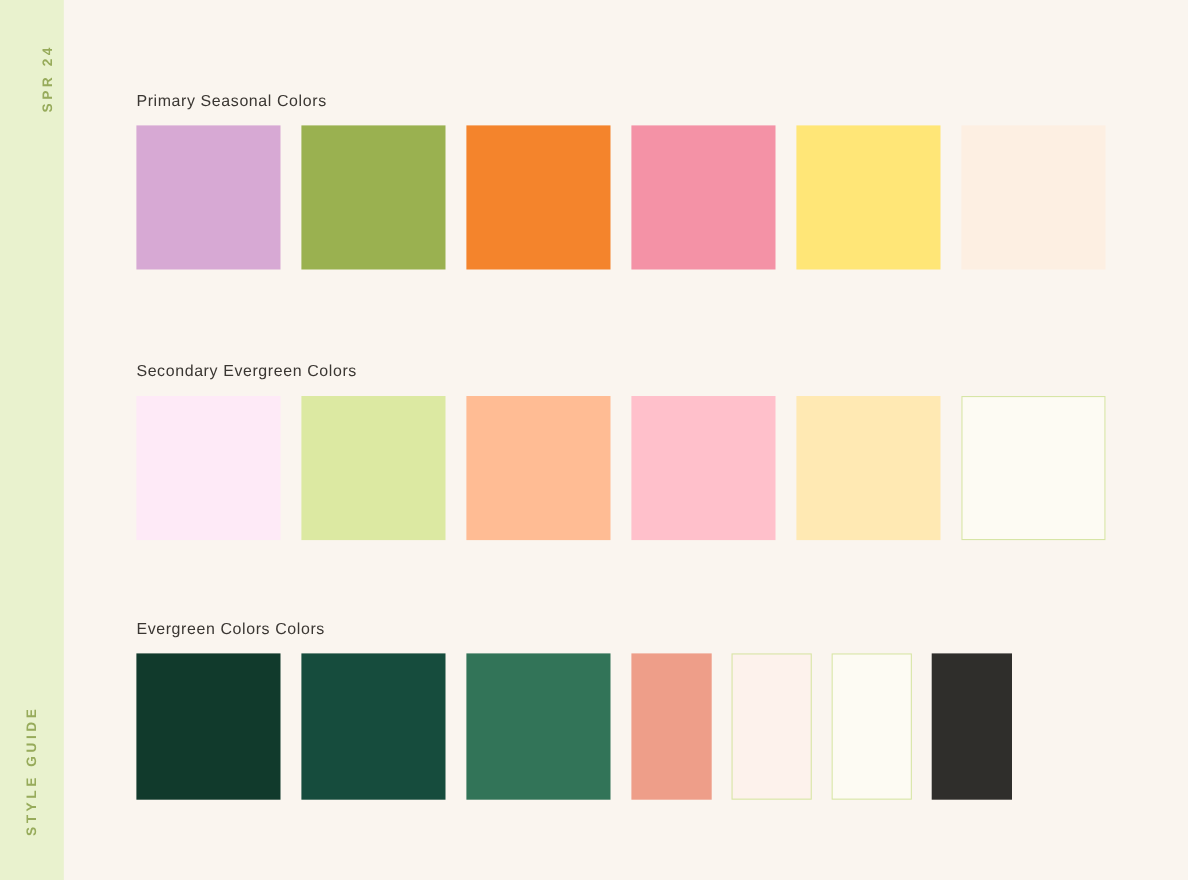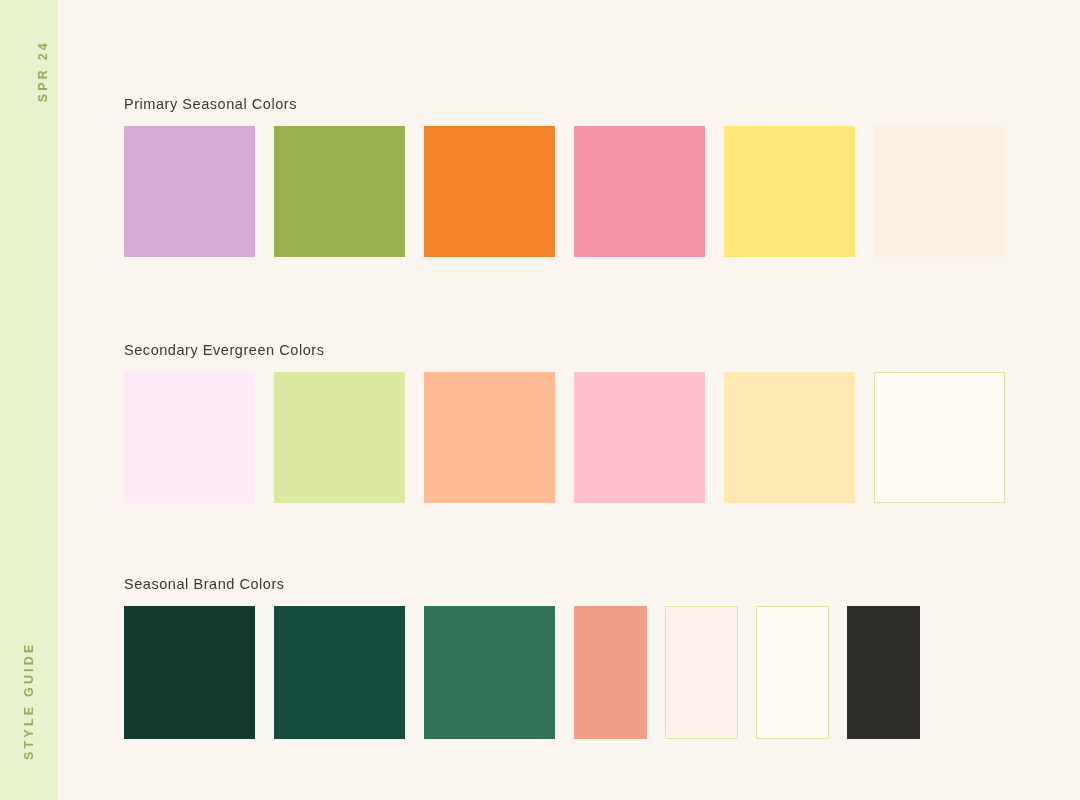--- a/index.html
+++ b/index.html
@@ -79,21 +79,21 @@
     left: 66px;
   }
   .section-1 { top: 79px; }
   .section-2 { top: 325px; }
   .section-3 { top: 559px; }
 
   .section-title {
     font-size: 14.5px;
     color: #3A3632;
     letter-spacing: 0.55px;
-    margin: 16px 0 13px 0;
+    margin: 4px 0 13px 0;
     font-weight: normal;
     line-height: 18px;
   }
 
   .swatch-row {
     display: flex;
     align-items: flex-start;
   }
 
   .swatch {
@@ -143,21 +143,21 @@
         <div class="swatch" style="background: rgb(254, 234, 247);"></div>
         <div class="swatch" style="background: rgb(220, 233, 162);"></div>
         <div class="swatch" style="background: rgb(255, 188, 148);"></div>
         <div class="swatch" style="background: rgb(255, 192, 203);"></div>
         <div class="swatch" style="background: rgb(255, 233, 179);"></div>
         <div class="swatch" style="background: rgb(253, 251, 243); border: 1px solid rgb(215, 229, 166);"></div>
       </div>
     </section>
 
     <section class="section section-3">
-      <h2 class="section-title" style="color: rgb(58, 54, 50);">Seasonal Brand Colors</h2>
+      <h2 class="section-title" style="color: rgb(58, 54, 50);">Evergreen Colors Colors</h2>
       <div class="swatch-row row-3">
         <div class="swatch" style="background: rgb(17, 58, 44);"></div>
         <div class="swatch" style="background: rgb(22, 76, 61);"></div>
         <div class="swatch" style="background: rgb(50, 116, 88);"></div>
         <div class="swatch narrow narrow-gap" style="background: rgb(238, 158, 137);"></div>
         <div class="swatch narrow narrow-gap" style="background: rgb(253, 242, 236); border: 1px solid rgb(215, 229, 166);"></div>
         <div class="swatch narrow narrow-gap" style="background: rgb(253, 251, 243); border: 1px solid rgb(215, 229, 166);"></div>
         <div class="swatch narrow" style="background: rgb(47, 46, 43);"></div>
       </div>
     </section>

